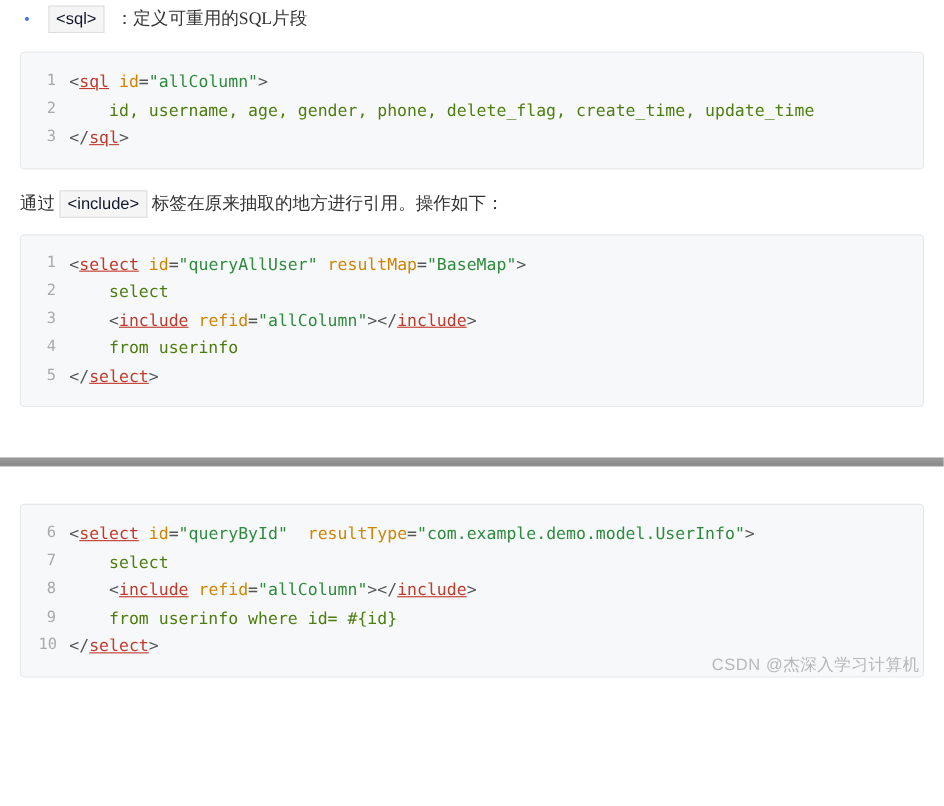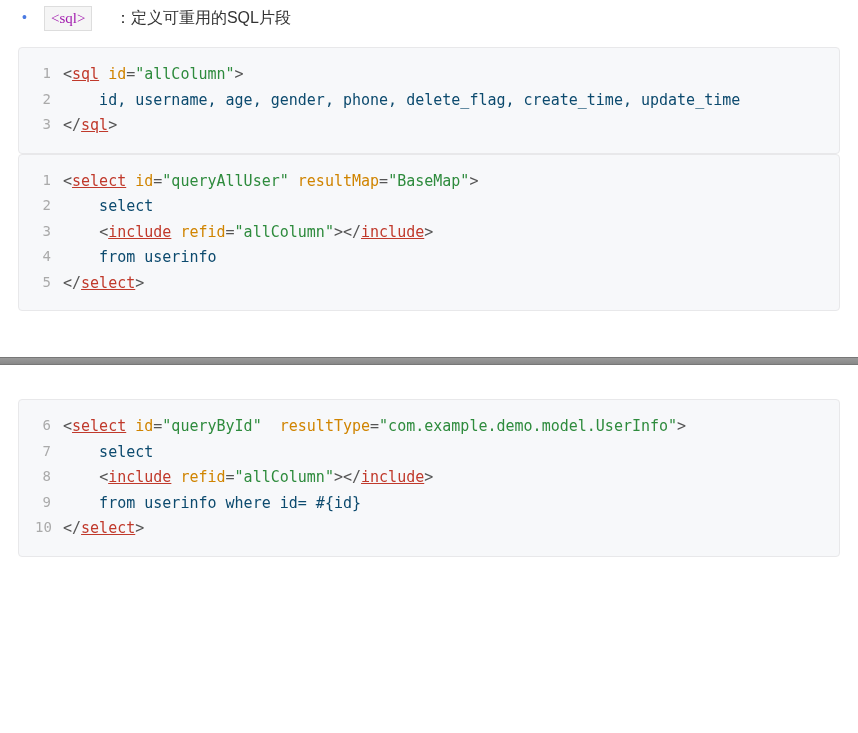--- a/index.html
+++ b/index.html
@@ -34,27 +34,28 @@
     top: 2px;
     color: #4a7ae2;
     font-size: 14px;
   }
   .tag-chip {
     display: inline-block;
     background: #f5f5f5;
     border: 1px solid #ddd;
     border-radius: 0;
     padding: 1px 6px;
-    font-family: Liberation Serif, serif;
+    font-family: Liberation Sans, sans-serif;
     font-size: 15px;
-    color: #a21caf;
+    color: #0f172a;
     line-height: 1.4;
   }
   .desc-text {
-    margin-left: 18px;
+    margin-left: 6px;
+    font-family: Liberation Serif, serif;
   }
   .para {
     margin: 18px 0 14px 0;
     line-height: 1.7;
   }
   .codeblock {
     background: #f7f8fa;
     border: 1px solid #e8e8ea;
     border-radius: 4px;
     padding: 14px 12px 14px 16px;
@@ -78,21 +79,21 @@
     font-size: 14px;
   }
   .code-content {
     flex: 1;
     white-space: pre;
   }
   .tok-punct { color: #555; }
   .tok-tag   { color: #c0392b; text-decoration: underline; }
   .tok-attr  { color: #d08400; }
   .tok-str   { color: #2e8b3d; }
-  .tok-plain { color: #0c4a6e; }
+  .tok-plain { color: #4d7c0f; }
   .gap-bar {
     height: 8px;
     background: linear-gradient(to bottom, #999, #888);
     margin: 30px 0 34px 0;
     border-top: 1px solid #777;
     border-bottom: 1px solid #777;
   }
   .watermark {
     position: absolute;
     right: 22px;
@@ -111,22 +112,26 @@
 
   <ul class="bullets">
     <li>
       <span class="tag-chip">&lt;sql&gt;</span>
       <span class="desc-text">：定义可重用的SQL片段</span>
     </li>
   </ul>
 
   <div class="codeblock"><div class="code-line"><span class="lineno">1</span><span class="code-content"><span class="tok-punct">&lt;</span><span class="tok-tag">sql</span><span class="tok-plain"> </span><span class="tok-attr">id</span><span class="tok-punct">=</span><span class="tok-str">"allColumn"</span><span class="tok-punct">&gt;</span></span></div><div class="code-line"><span class="lineno">2</span><span class="code-content"><span class="tok-plain">    id, username, age, gender, phone, delete_flag, create_time, update_time</span></span></div><div class="code-line"><span class="lineno">3</span><span class="code-content"><span class="tok-punct">&lt;/</span><span class="tok-tag">sql</span><span class="tok-punct">&gt;</span></span></div></div>
 
+  <p class="para">
+    <span>通过 </span><span class="tag-chip">&lt;include&gt;</span><span> 标签在原来抽取的地方进行引用。操作如下：</span>
+  </p>
 
   <div class="codeblock"><div class="code-line"><span class="lineno">1</span><span class="code-content"><span class="tok-punct">&lt;</span><span class="tok-tag">select</span><span class="tok-plain"> </span><span class="tok-attr">id</span><span class="tok-punct">=</span><span class="tok-str">"queryAllUser"</span><span class="tok-plain"> </span><span class="tok-attr">resultMap</span><span class="tok-punct">=</span><span class="tok-str">"BaseMap"</span><span class="tok-punct">&gt;</span></span></div><div class="code-line"><span class="lineno">2</span><span class="code-content"><span class="tok-plain">    select</span></span></div><div class="code-line"><span class="lineno">3</span><span class="code-content"><span class="tok-plain">    </span><span class="tok-punct">&lt;</span><span class="tok-tag">include</span><span class="tok-plain"> </span><span class="tok-attr">refid</span><span class="tok-punct">=</span><span class="tok-str">"allColumn"</span><span class="tok-punct">&gt;</span><span class="tok-punct">&lt;/</span><span class="tok-tag">include</span><span class="tok-punct">&gt;</span></span></div><div class="code-line"><span class="lineno">4</span><span class="code-content"><span class="tok-plain">    from userinfo</span></span></div><div class="code-line"><span class="lineno">5</span><span class="code-content"><span class="tok-punct">&lt;/</span><span class="tok-tag">select</span><span class="tok-punct">&gt;</span></span></div></div>
 
 </div>
 
 <div class="gap-bar"></div>
 
 <div class="content" style="padding-top:0;">
   <div class="codeblock"><div class="code-line"><span class="lineno">6</span><span class="code-content"><span class="tok-punct">&lt;</span><span class="tok-tag">select</span><span class="tok-plain"> </span><span class="tok-attr">id</span><span class="tok-punct">=</span><span class="tok-str">"queryById"</span><span class="tok-plain">  </span><span class="tok-attr">resultType</span><span class="tok-punct">=</span><span class="tok-str">"com.example.demo.model.UserInfo"</span><span class="tok-punct">&gt;</span></span></div><div class="code-line"><span class="lineno">7</span><span class="code-content"><span class="tok-plain">    select</span></span></div><div class="code-line"><span class="lineno">8</span><span class="code-content"><span class="tok-plain">    </span><span class="tok-punct">&lt;</span><span class="tok-tag">include</span><span class="tok-plain"> </span><span class="tok-attr">refid</span><span class="tok-punct">=</span><span class="tok-str">"allColumn"</span><span class="tok-punct">&gt;</span><span class="tok-punct">&lt;/</span><span class="tok-tag">include</span><span class="tok-punct">&gt;</span></span></div><div class="code-line"><span class="lineno">9</span><span class="code-content"><span class="tok-plain">    from userinfo where id= #{id}</span></span></div><div class="code-line"><span class="lineno">10</span><span class="code-content"><span class="tok-punct">&lt;/</span><span class="tok-tag">select</span><span class="tok-punct">&gt;</span></span></div></div>
+  <div class="watermark">CSDN @杰深入学习计算机</div>
 </div>
 
 </body></html>

